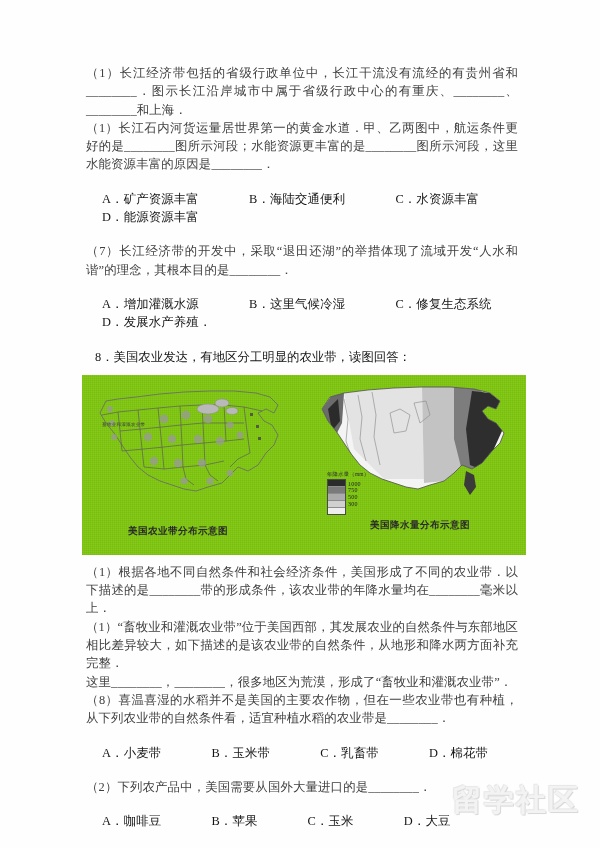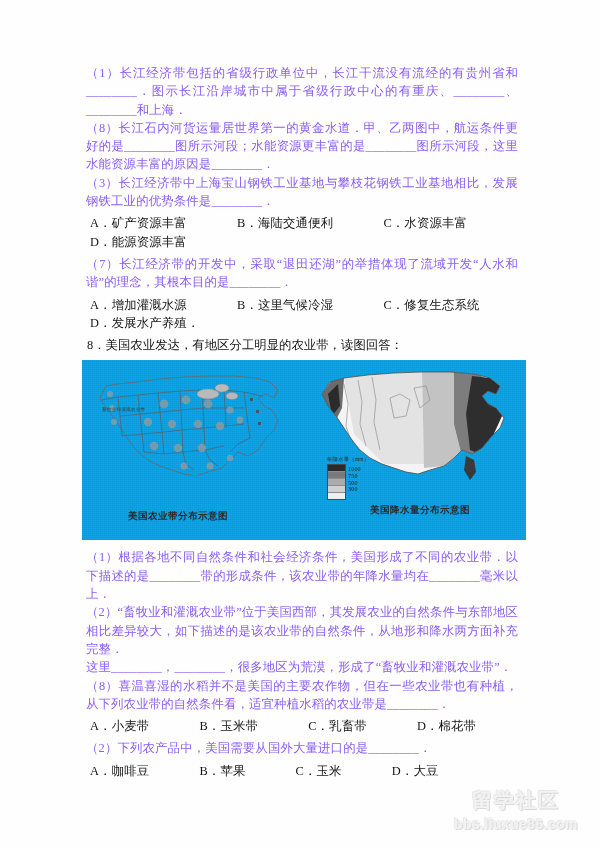--- a/index.html
+++ b/index.html
@@ -30,45 +30,45 @@
   }
 
   .q-line {
     font-size: 12.4px;
     line-height: 18.3px;
     text-align: justify;
     text-justify: inter-ideograph;
     letter-spacing: 0.15px;
     margin: 0;
     white-space: pre-wrap;
-    color: #8b5cf6;
+    color: #404040;
   }
 
   .opts {
     font-size: 12.4px;
     line-height: 18.3px;
-    margin: 4px;
+    margin: 16px;
     white-space: pre-wrap;
     letter-spacing: 0.15px;
   }
 
   .stem-num {
     font-size: 12.4px;
     line-height: 18.3px;
-    margin: 1px;
+    margin: 9px;
     white-space: pre-wrap;
   }
 
   
   .figure {
     position: relative;
     width: 444px;
     height: 180px;
     margin: 6px 0 8px -4px;
-    background: #0ea5e9;
+    background: #84cc16;
     overflow: hidden;
   }
   .fig-noise {
     position: absolute;
     inset: 0;
     background-image:
       repeating-linear-gradient(0deg, rgba(0,0,0,0.045) 0 1px, rgba(0,0,0,0) 1px 2px),
       repeating-linear-gradient(90deg, rgba(0,0,0,0.045) 0 1px, rgba(0,0,0,0) 1px 2px);
     opacity: .85;
   }
@@ -150,21 +150,21 @@
     position: absolute;
     right: 6px;
     bottom: 6px;
     width: 156px;
     height: 58px;
     text-align: center;
     pointer-events: none;
     user-select: none;
   }
   .wm-main {
-    font-size: 20px;
+    font-size: 30px;
     line-height: 32px;
     font-weight: bold;
     color: #f3f3f3;
     letter-spacing: 2px;
     text-shadow:
       1px 1px 0 #d9d9d9,
       -1px -1px 0 #e8e8e8,
       0 0 2px #cfcfcf;
     font-family: "Liberation Sans", "DejaVu Sans", sans-serif;
   }
@@ -182,22 +182,21 @@
   }
 </style>
 </head>
 <body>
 
 <div class="page">
 
   <div class="content">
 
     <p class="q-line">（1）长江经济带包括的省级行政单位中，长江干流没有流经的有贵州省和________．图示长江沿岸城市中属于省级行政中心的有重庆、________、________和上海．</p>
-    <p class="q-line">（8）长江石内河货运量居世界第一的黄金水道．甲、乙两图中，航运条件更好的是________图所示河段；水能资源更丰富的是________图所示河段，这里水能资源丰富的原因是________．</p>
-    <p class="q-line">（3）长江经济带中上海宝山钢铁工业基地与攀枝花钢铁工业基地相比，发展钢铁工业的优势条件是________．</p>
+    <p class="q-line">（1）长江石内河货运量居世界第一的黄金水道．甲、乙两图中，航运条件更好的是________图所示河段；水能资源更丰富的是________图所示河段，这里水能资源丰富的原因是________．</p>
     <p class="opts">A．矿产资源丰富　　　　B．海陆交通便利　　　　C．水资源丰富　　　　D．能源资源丰富</p>
     <p class="q-line">（7）长江经济带的开发中，采取“退田还湖”的举措体现了流域开发“人水和谐”的理念，其根本目的是________．</p>
     <p class="opts">A．增加灌溉水源　　　　B．这里气候冷湿　　　　C．修复生态系统　　　　D．发展水产养殖．</p>
 
     <p class="stem-num">8．美国农业发达，有地区分工明显的农业带，读图回答：</p>
 
     <div class="figure">
       <div class="fig-noise"></div>
 
       <div class="map map-left">
@@ -318,27 +317,26 @@
             <span>300</span>
           </div>
         </div>
       </div>
 
       <div class="fig-caption cap-left">美国农业带分布示意图</div>
       <div class="fig-caption cap-right">美国降水量分布示意图</div>
     </div>
 
     <p class="q-line">（1）根据各地不同自然条件和社会经济条件，美国形成了不同的农业带．以下描述的是________带的形成条件，该农业带的年降水量均在________毫米以上．</p>
-    <p class="q-line">（2）“畜牧业和灌溉农业带”位于美国西部，其发展农业的自然条件与东部地区相比差异较大，如下描述的是该农业带的自然条件，从地形和降水两方面补充完整．</p>
+    <p class="q-line">（1）“畜牧业和灌溉农业带”位于美国西部，其发展农业的自然条件与东部地区相比差异较大，如下描述的是该农业带的自然条件，从地形和降水两方面补充完整．</p>
     <p class="q-line">这里________，________，很多地区为荒漠，形成了“畜牧业和灌溉农业带”．</p>
     <p class="q-line">（8）喜温喜湿的水稻并不是美国的主要农作物，但在一些农业带也有种植，从下列农业带的自然条件看，适宜种植水稻的农业带是________．</p>
     <p class="opts">A．小麦带　　　　B．玉米带　　　　C．乳畜带　　　　D．棉花带</p>
     <p class="q-line">（2）下列农产品中，美国需要从国外大量进口的是________．</p>
     <p class="opts">A．咖啡豆　　　　B．苹果　　　　C．玉米　　　　D．大豆</p>
 
   </div>
 
   <div class="watermark">
     <div class="wm-main">留学社区</div>
-    <div class="wm-sub">bbs.liuxue86.com</div>
   </div>
 
 </div>
 
 </body></html>

